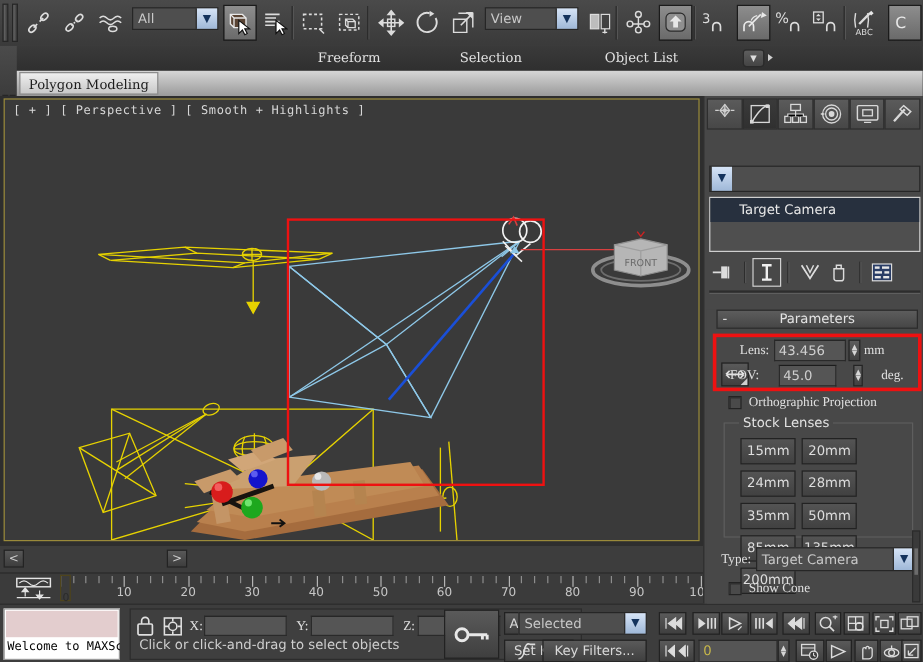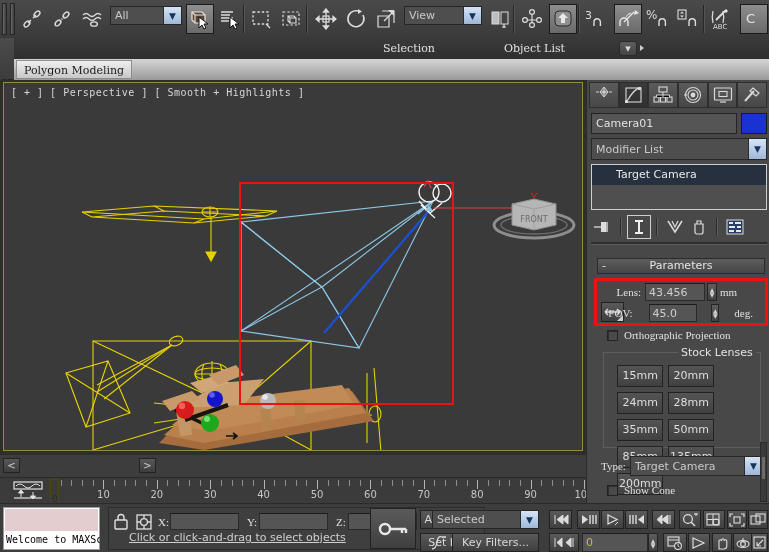--- a/index.html
+++ b/index.html
@@ -79,21 +79,21 @@
   
   .status{position:absolute;left:0;top:503px;width:769px;height:49px;background:#3d3d3d;
           border-top:1px solid #2b2b2b;}
   .mxlog{position:absolute;left:3px;top:3px;width:97px;height:43px;background:#fff;border:1px solid #9a9a9a;
          box-sizing:border-box;}
   .mxlog .pink{position:absolute;left:1px;top:1px;right:1px;height:22px;background:#e3cdce;}
   .mxlog .txt{position:absolute;left:2px;top:26px;font-family:"DejaVu Sans Mono","Liberation Mono",monospace;
               font-size:10px;color:#000;white-space:nowrap;overflow:hidden;width:94px;}
   .coordbox{position:absolute;left:108px;top:3px;width:377px;height:43px;background:#3f3f3f;
             border:1px solid #2c2c2c;box-sizing:border-box;}
-  .prompt{position:absolute;left:129px;top:27px;font-size:11px;color:#cfcfcf;text-decoration:underline;}
+  .prompt{position:absolute;left:116px;top:27px;font-size:11px;color:#cfcfcf;}
   .keybtn{position:absolute;left:370px;top:4px;width:46px;height:41px;}
 
   .ak{position:absolute;width:58px;height:19px;font-size:11px;}
   .playbtn{position:absolute;width:23px;height:19px;}
 
   
   .cmd{position:absolute;left:586px;top:80px;width:183px;height:423px;background:#484848;
        border-left:1px solid #2c2c2c;box-sizing:border-box;}
   .cmdtabs{position:absolute;left:2px;top:2px;width:178px;height:26px;display:flex;}
   .cmdtab{flex:1;height:26px;display:flex;align-items:center;justify-content:center;
@@ -299,20 +299,21 @@
       <svg width="20" height="22" viewBox="0 0 20 22">
       <text x="2" y="15" font-family="DejaVu Sans" font-size="13" fill="#e9e9e9">C</text>
         </svg>
     </div>
   </div>
 
   <div class="ribbon">
     <div class="grip" style="left:2px;top:41px;height:36px"></div>
     <div class="grip" style="left:8px;top:41px;height:36px"></div>
     <div class="rtabs">
+      <div class="rtab" style="left:222px;width:110px">Freeform</div>
       <div class="rtab" style="left:340px;width:110px">Selection</div>
       <div class="rtab" style="left:458px;width:125px">Object List</div>
       <div style="position:absolute;left:605px;top:3px;width:16px;height:13px;border-radius:3px;
                   background:linear-gradient(#5e5e5e,#444);border:1px solid #2a2a2a;
                   display:flex;align-items:center;justify-content:center;font-size:7px;color:#ddd;">▼</div>
       <div style="position:absolute;left:626px;top:7px;width:0;height:0;border-left:4px solid #cfcfcf;
                   border-top:3px solid transparent;border-bottom:3px solid transparent;"></div>
     </div>
     <div class="rrow2">
       <div class="rpanel">Polygon Modeling</div>
@@ -712,27 +713,22 @@
           </svg>
       </div>
       <div class="cmdtab">
         <svg width="20" height="18" viewBox="0 0 20 18">
           <path d="M3 15 L12 5" stroke="#d8d8d8" stroke-width="2"></path>
           <path d="M11 2 l6 5 l-3 3 l-6 -5 Z" fill="none" stroke="#d8d8d8" stroke-width="1.2"></path>
           </svg>
       </div>
     </div>
 
-    <div class="namerow">
-      <div class="namefield">Camera01</div>
-      <div class="swatch"></div>
-    </div>
 
     <div class="ddl modlist">
-      <span class="cap">Modifier List</span>
       <span class="arw">▼</span>
     </div>
 
     <div class="stack">
       <div class="stackitem">Target Camera</div>
     </div>
 
     <div class="stackicons">
       <div class="sbtn">
         <svg width="20" height="16" viewBox="0 0 20 16">
@@ -813,21 +809,21 @@
             <i>▼</i>
           </div>
         <span class="lbl" style="margin-left:3px;">deg.</span>
       </div>
 
       <div style="position:absolute;left:18px;top:71px;display:flex;align-items:center;gap:6px;">
         <span class="chk"></span>
         <span class="lbl">Orthographic Projection</span>
       </div>
 
-      <fieldset class="grp" style="top:88px;height:102px;text-align:right;">
+      <fieldset class="grp" style="top:88px;height:102px;">
         <legend>Stock Lenses</legend>
         <div style="display:flex;flex-wrap:wrap;gap:5px;padding:2px 4px 6px 5px;" id="lensgrid">
             <div class="lensbtn">15mm</div>
             <div class="lensbtn">20mm</div>
             <div class="lensbtn">24mm</div>
             <div class="lensbtn">28mm</div>
             <div class="lensbtn">35mm</div>
             <div class="lensbtn">50mm</div>
             <div class="lensbtn">85mm</div>
             <div class="lensbtn">135mm</div>

